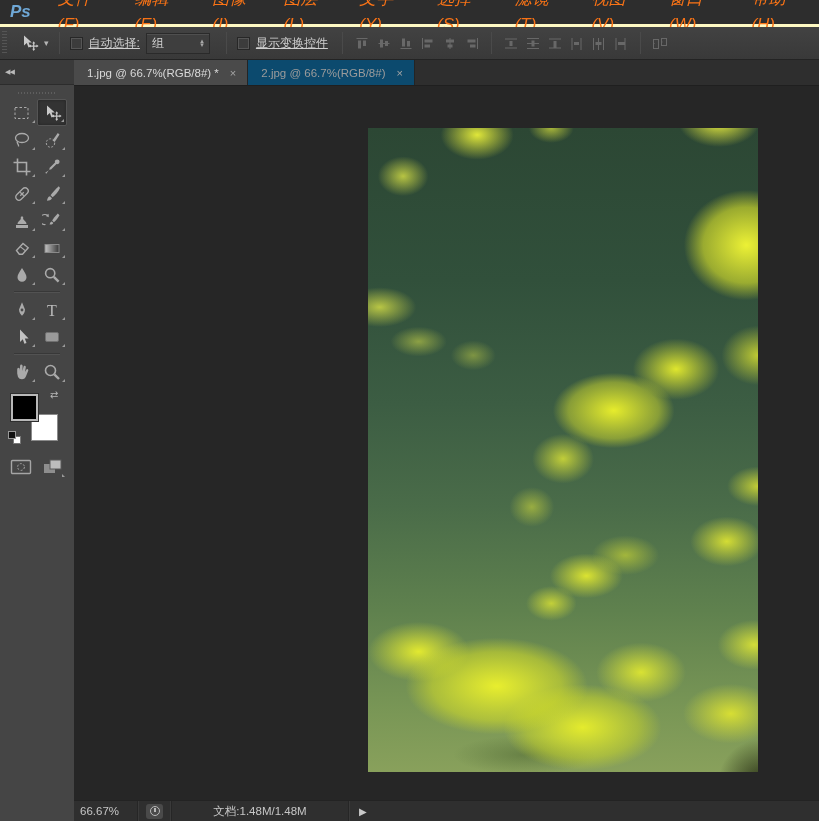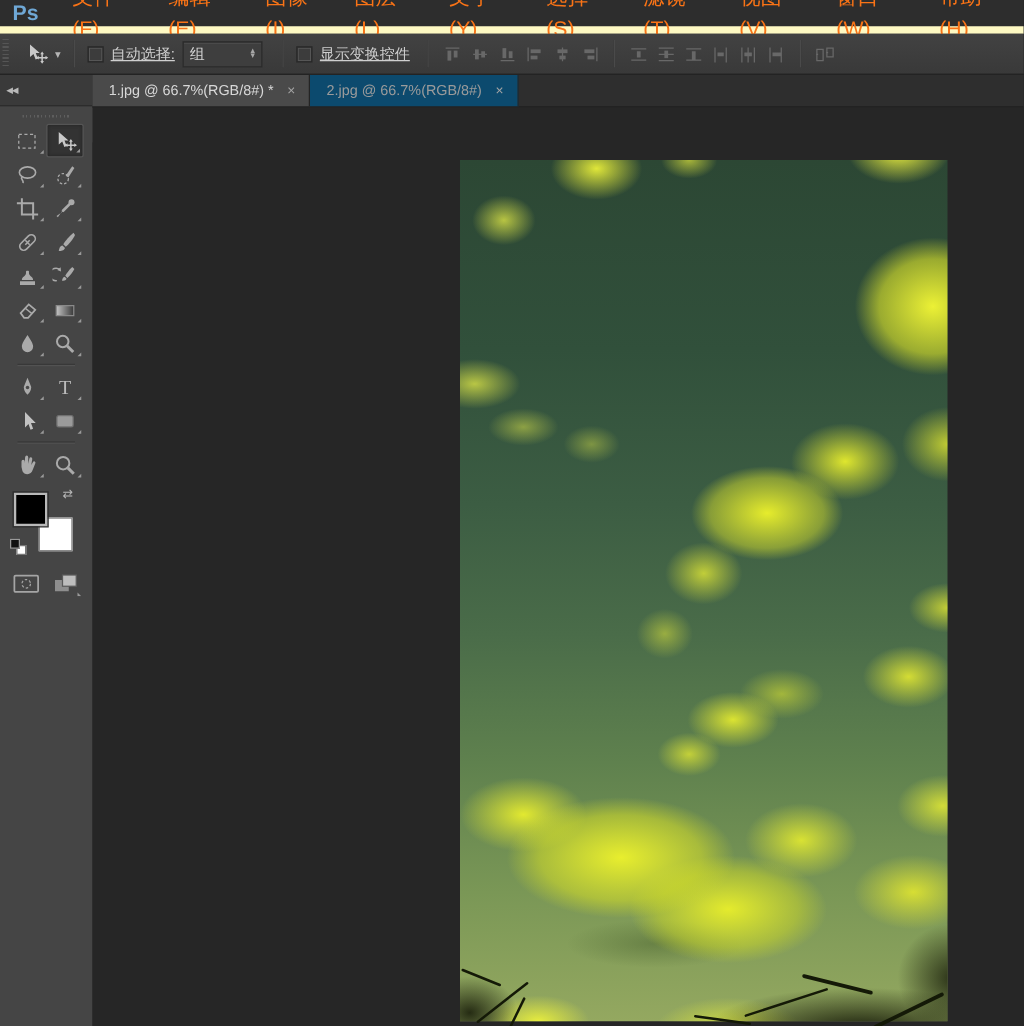--- a/index.html
+++ b/index.html
@@ -1,22 +1,22 @@
 <!DOCTYPE html>
 <html><head>
 <meta charset="utf-8">
 <style>
   * { margin:0; padding:0; box-sizing:border-box; }
   html,body { width:819px; height:821px; overflow:hidden; background:#262626;
     font-family:"Liberation Sans", sans-serif; -webkit-user-select:none; }
   .window { width:819px; height:821px; display:flex; flex-direction:column; }
 
   
-  .menu-bar { height:27px; background:#2d2d2d; border-bottom:6px solid #fef9c3;
-    display:flex; align-items:center; padding-left:8px; flex:0 0 27px; }
+  .menu-bar { height:27px; background:#2d2d2d; border-bottom:3px solid #fef9c3;
+    display:flex; align-items:center; padding-left:8px; flex:0 0 27px;font-style:italic; }
   .ps-logo { color:#6fa8d6; font-weight:bold; font-size:17px; margin:0 16px 0 2px; letter-spacing:0; }
   .menu-item { color:#f97316; font-size:17px; padding:0 11px; line-height:26px; cursor:default; }
   .menu-item u { text-decoration:underline; }
 
   
   .options-bar { height:33px; flex:0 0 33px; background:linear-gradient(#424242,#393939);
     border-bottom:1px solid #232323; display:flex; align-items:center; color:#cfcfcf; font-size:12px; }
   .obar-grip { width:7px; height:24px; margin:0 6px 0 2px;
     background:repeating-linear-gradient(#555 0 1px, transparent 1px 3px); width:5px; }
   .vsep { width:1px; height:22px; background:#2b2b2b; border-right:1px solid #4a4a4a; margin:0 8px; }
@@ -462,15 +462,23 @@
           <i class="branch b1"></i>
           <i class="branch b2"></i>
           <i class="branch b3"></i>
           <i class="branch b4"></i>
           <i class="branch b5"></i>
           <i class="branch b6"></i>
           <i class="branch b7"></i>
         </div>
       </div>
 
+      <div class="status-bar">
+        <span class="zoom-field">66.67%</span>
+        <span class="clock-btn">
+            <i></i>
+          </span>
+        <span class="doc-info">文档:1.48M/1.48M</span>
+        <span class="stat-arrow">▶</span>
+      </div>
     </div>
   </div>
 </div>
 
 </body></html>

